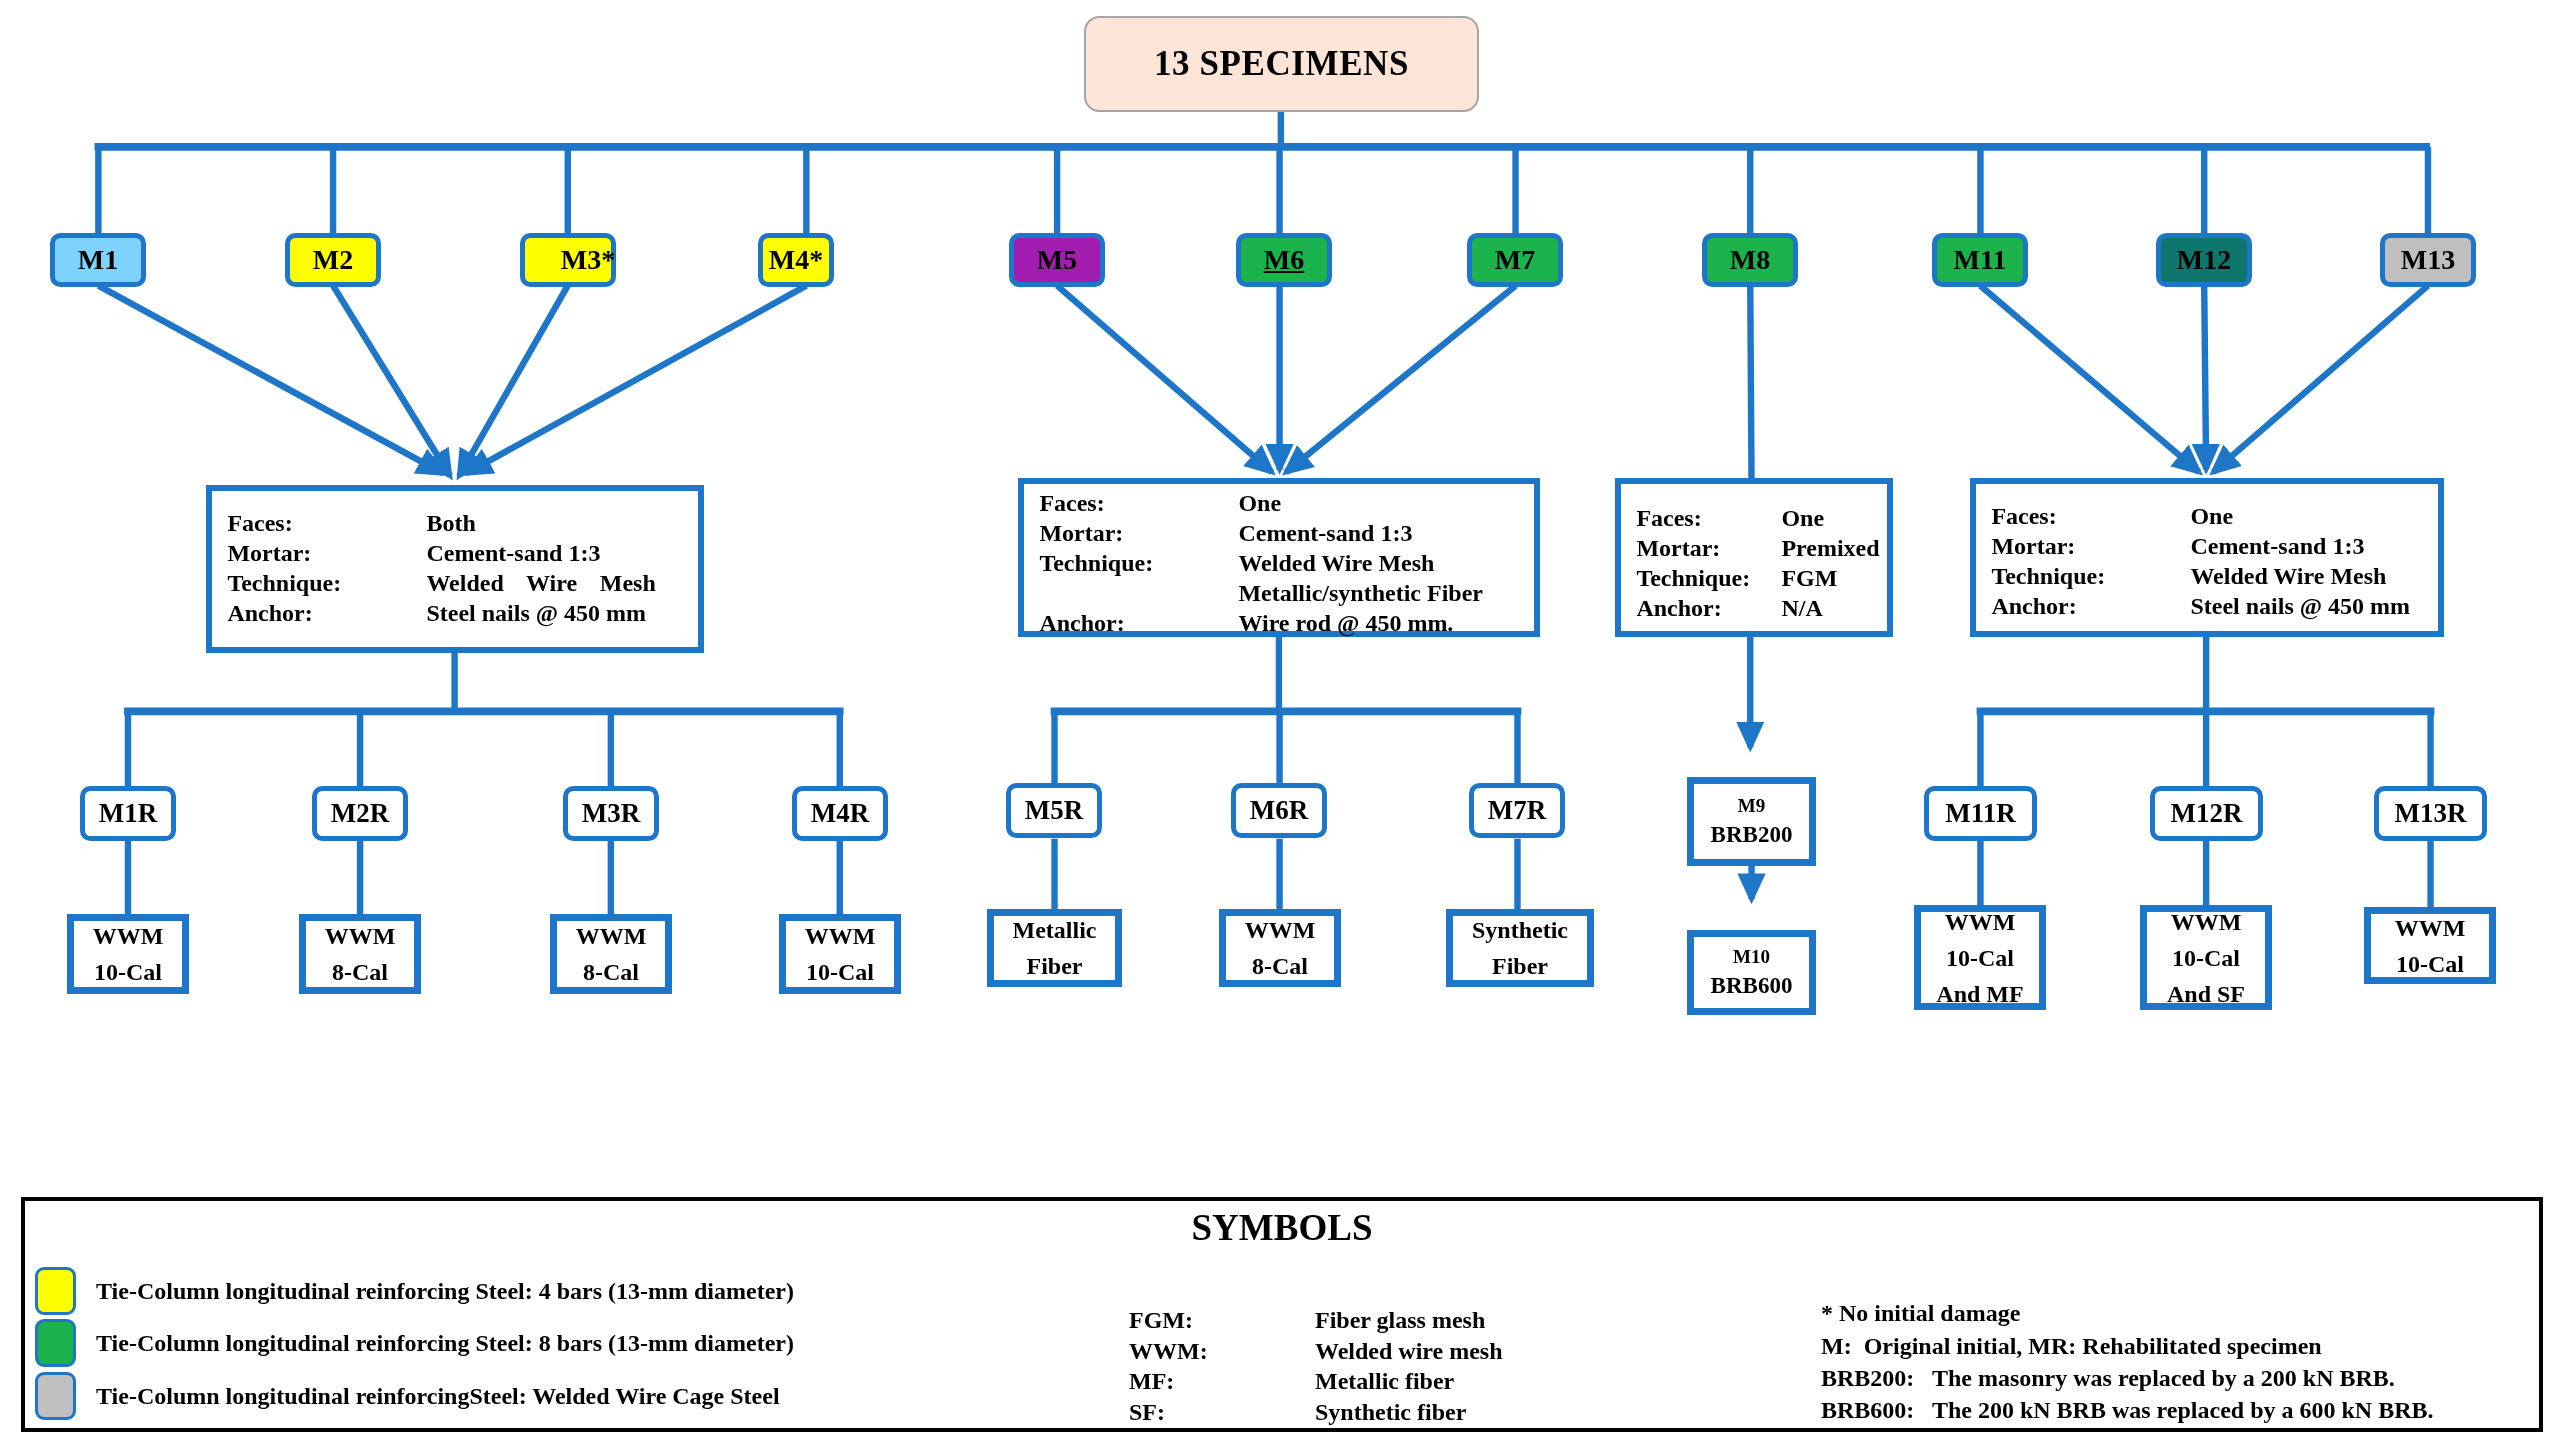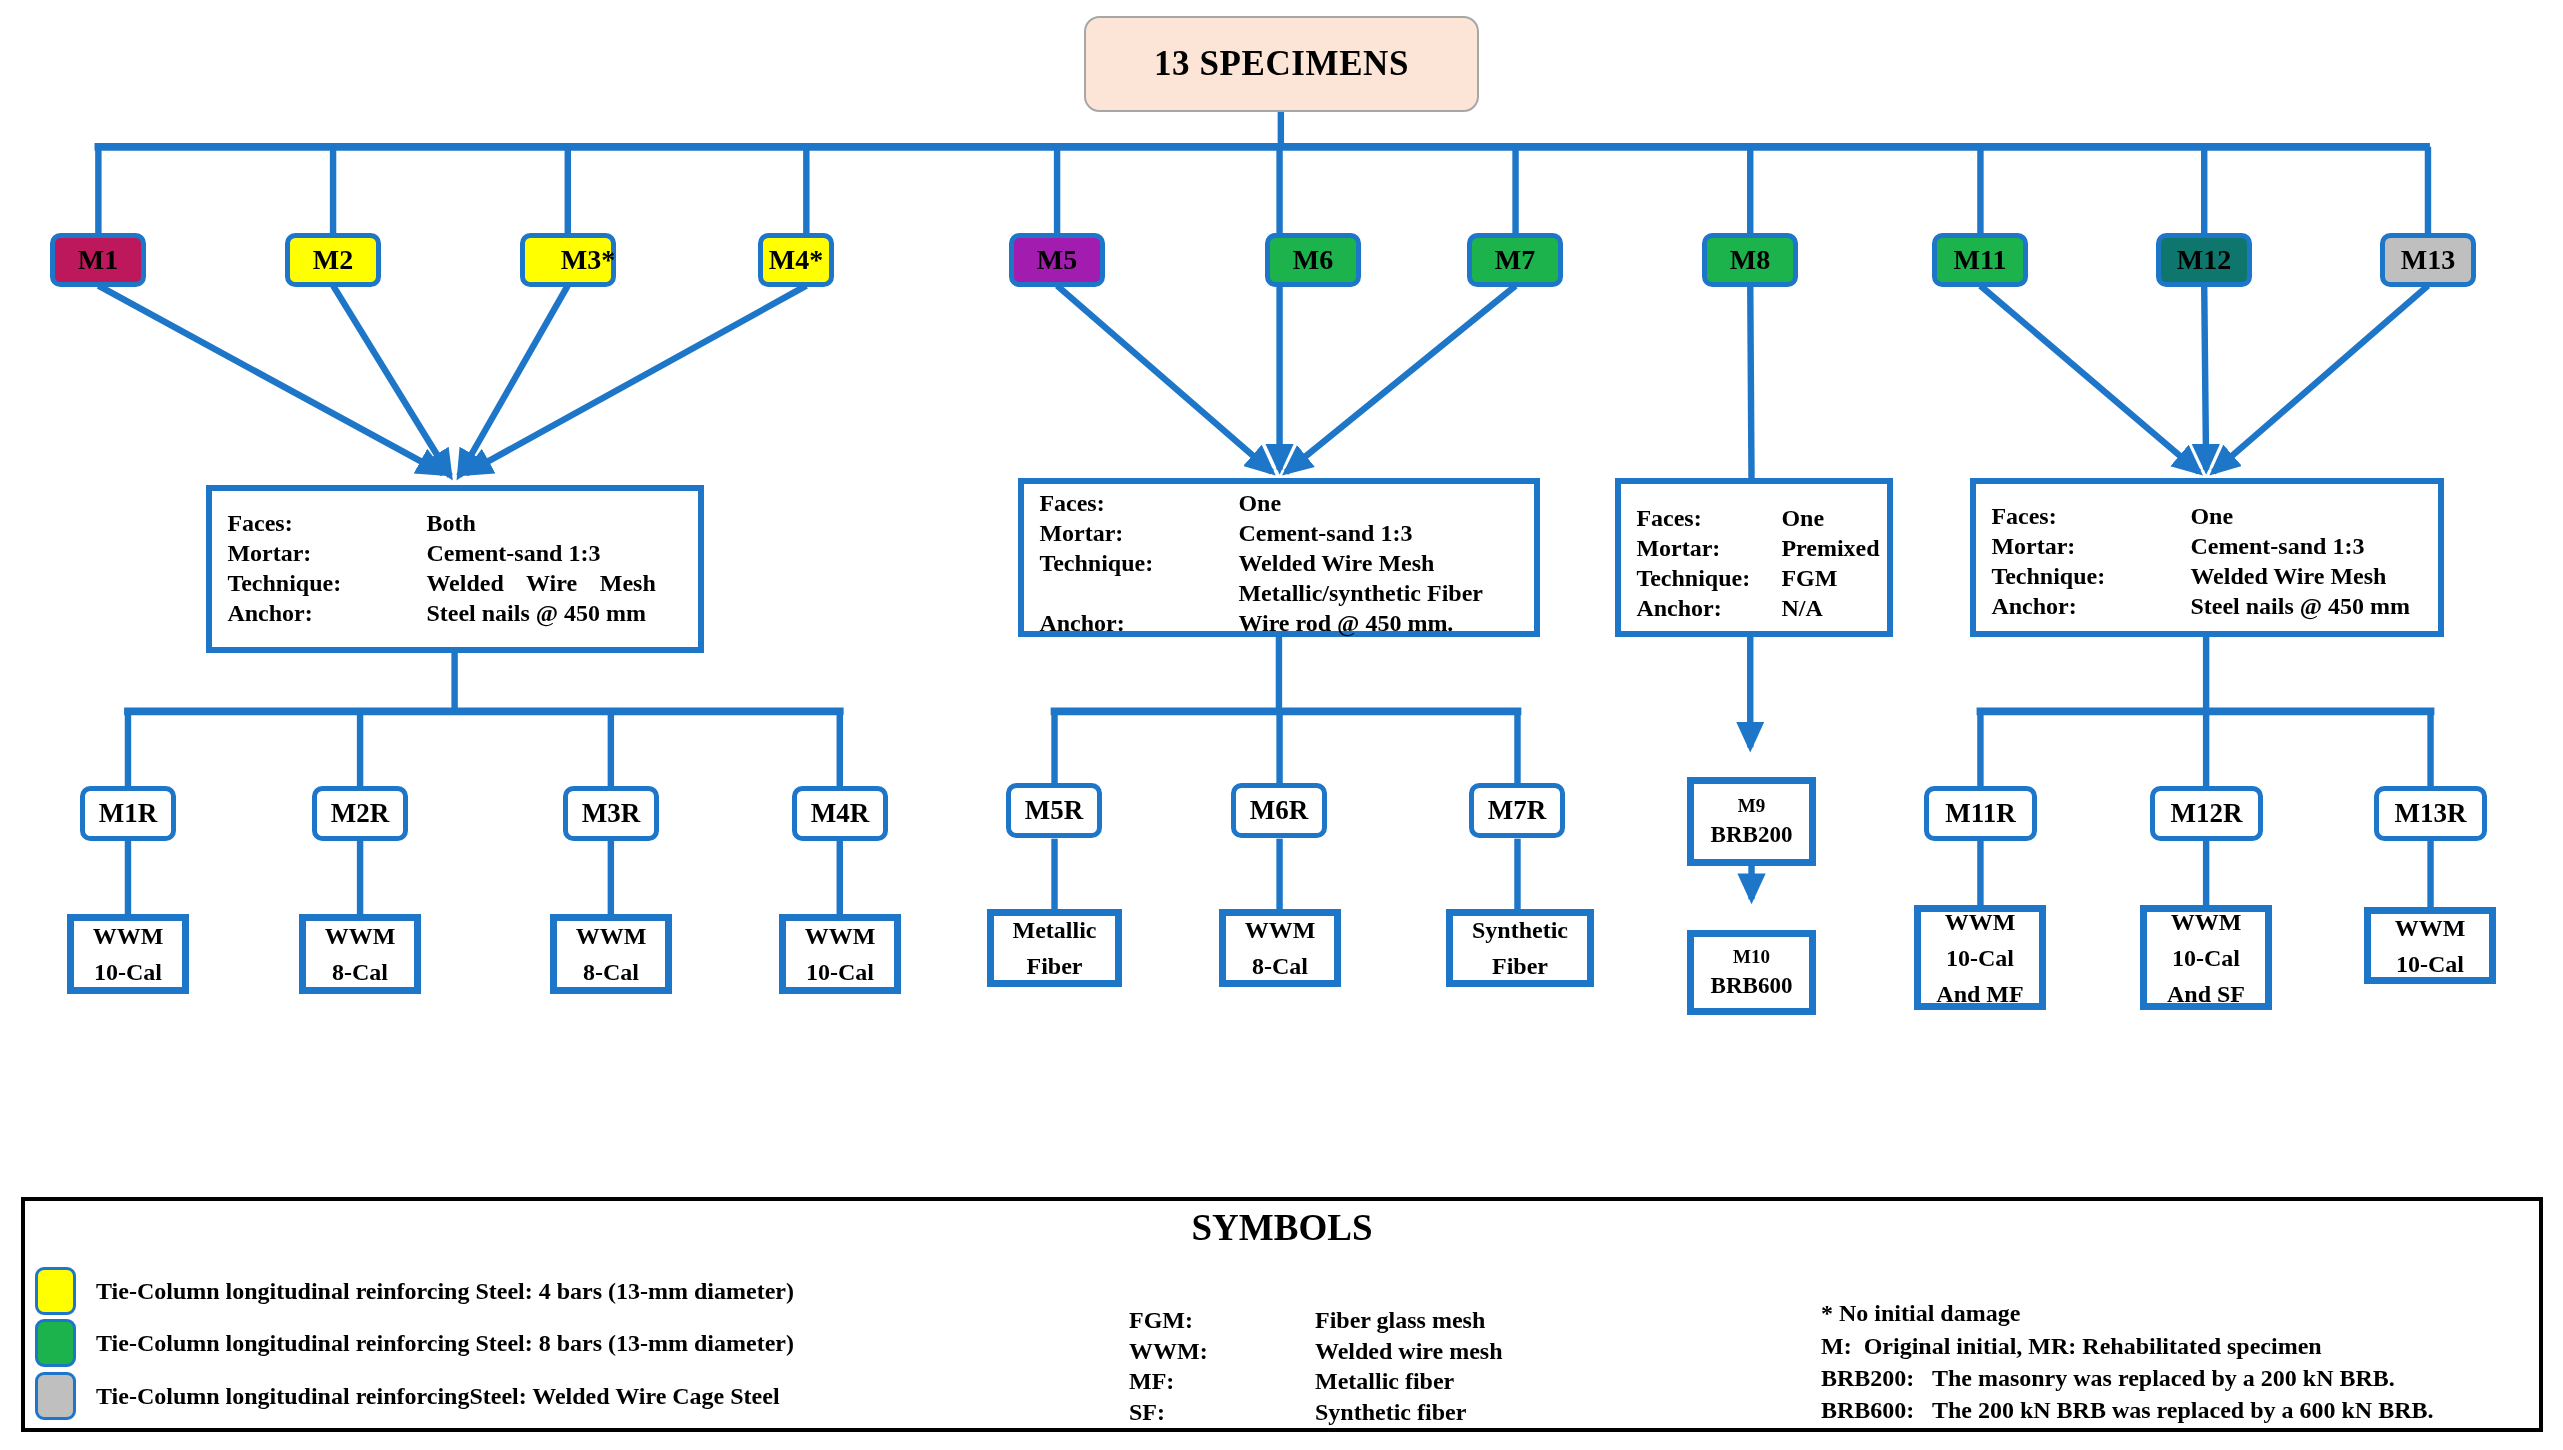--- a/index.html
+++ b/index.html
@@ -100,36 +100,36 @@
       <line x1="3080" y1="1306" x2="3080" y2="1414"></line>
       <line x1="3431" y1="1306" x2="3431" y2="1414"></line>
       <line x1="3780" y1="1306" x2="3780" y2="1416"></line>
     </g>
   </svg>
 
   <div class="node rootbox" style="left:1084px;top:16px;width:395px;height:96px">
     <span>13 SPECIMENS</span>
   </div>
 
-  <div class="node mbox" style="left: 50px; top: 233px; width: 96px; height: 54px; background: #be185d;">
+  <div class="node mbox" style="left: 50px; top: 233px; width: 96px; height: 54px; background: #7dd3fc;">
       <span>M1</span>
     </div>
   <div class="node mbox" style="left: 285px; top: 233px; width: 96px; height: 54px; background: rgb(255, 255, 0);">
       <span>M2</span>
     </div>
   <div class="node mbox" style="left: 520px; top: 233px; width: 96px; height: 54px; background: rgb(255, 255, 0); padding-left: 40px;">
       <span>M3*</span>
     </div>
   <div class="node mbox" style="left: 758px; top: 233px; width: 76px; height: 54px; background: rgb(255, 255, 0);">
       <span>M4*</span>
     </div>
   <div class="node mbox" style="left: 1009px; top: 233px; width: 96px; height: 54px; background: #a21caf;">
       <span>M5</span>
     </div>
-  <div class="node mbox" style="left: 1265px; top: 233px; width: 96px; height: 54px; background: rgb(28, 178, 76);">
+  <div class="node mbox" style="left: 1236px; top: 233px; width: 96px; height: 54px; background: rgb(28, 178, 76); text-decoration: underline;">
       <span>M6</span>
     </div>
   <div class="node mbox" style="left: 1467px; top: 233px; width: 96px; height: 54px; background: rgb(28, 178, 76);">
       <span>M7</span>
     </div>
   <div class="node mbox" style="left: 1702px; top: 233px; width: 96px; height: 54px; background: rgb(28, 178, 76);">
       <span>M8</span>
     </div>
   <div class="node mbox" style="left: 1932px; top: 233px; width: 96px; height: 54px; background: rgb(28, 178, 76);">
       <span>M11</span>

